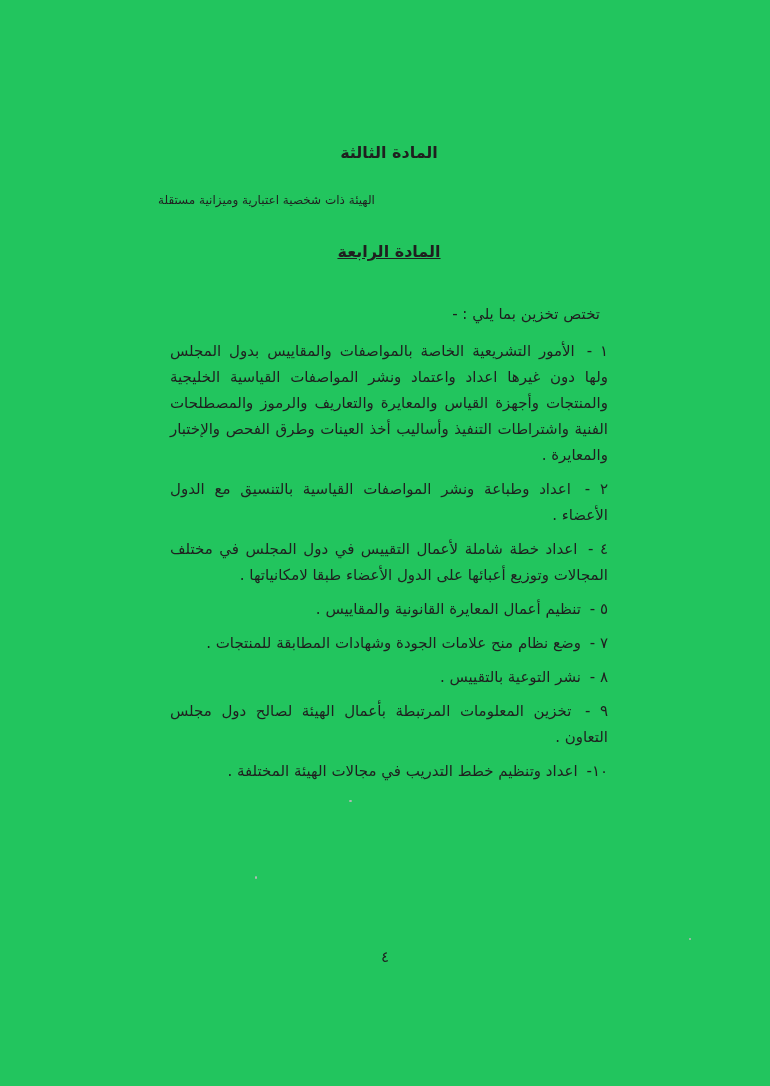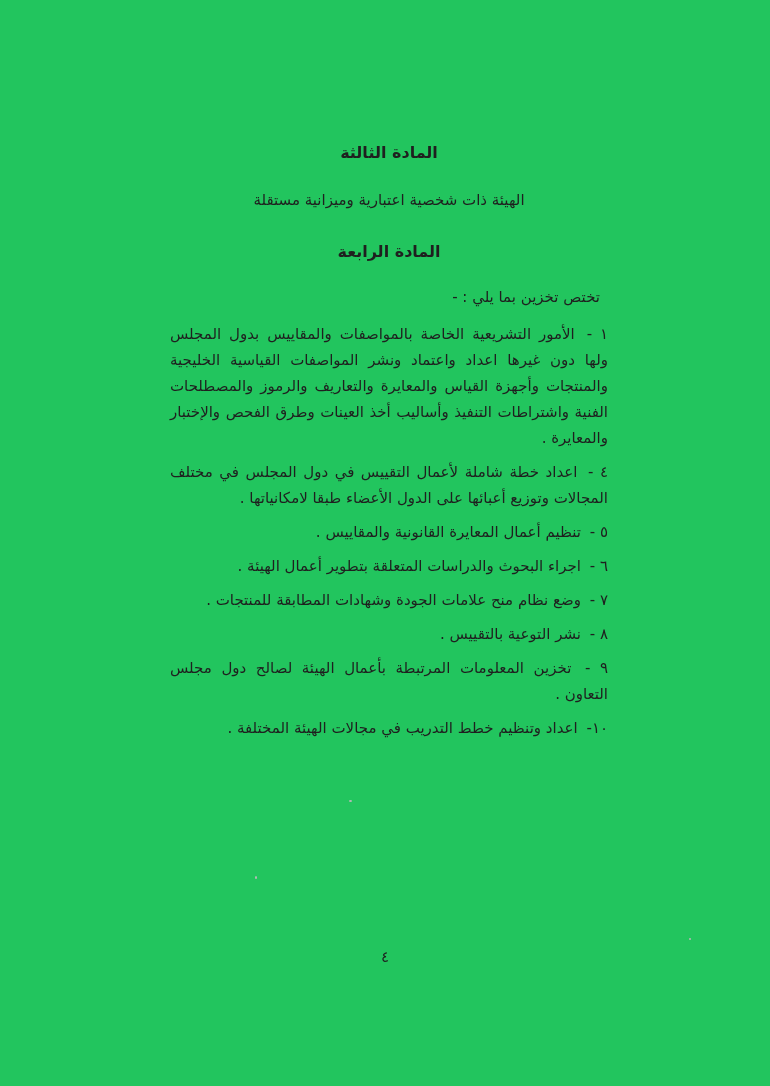--- a/index.html
+++ b/index.html
@@ -26,26 +26,27 @@
   }
   .article-title {
     font-size: 16px;
     font-weight: bold;
     text-align: center;
     margin: 0 0 26px 0;
     letter-spacing: 0.3px;
   }
   .article-title.second {
     margin-top: 30px;
-    margin-bottom: 24px;
+    margin-bottom: 41px;
+    text-decoration: underline;
   }
   .article-body {
-    font-size: 15px;
-    text-align: center;
-    margin: 12px;
+    font-size: 12px;
+    text-align: left;
+    margin: 0;
     line-height: 24px;
   }
   .intro {
     font-size: 15px;
     text-align: right;
     margin: 0 20px 12px 0;
     line-height: 24px;
   }
   .items {
     list-style: none;
@@ -92,30 +93,30 @@
 
     <h2 class="article-title second">المادة الرابعة</h2>
     <p class="intro">تختص تخزين بما يلي : -</p>
 
     <ol class="items">
       <li class="item">
         <span class="num">١ -</span>
         <span class="text">الأمور التشريعية الخاصة بالمواصفات والمقاييس بدول المجلس ولها دون غيرها اعداد واعتماد ونشر المواصفات القياسية الخليجية والمنتجات وأجهزة القياس والمعايرة والتعاريف والرموز والمصطلحات الفنية واشتراطات التنفيذ وأساليب أخذ العينات وطرق الفحص والإختبار والمعايرة .</span>
       </li>
       <li class="item">
+        <span class="num">٢ -</span>
+        <span class="text">اعداد وطباعة ونشر المواصفات القياسية بالتنسيق مع الدول الأعضاء .</span>
+      </li>
+      <li class="item">
         <span class="num">٤ -</span>
         <span class="text">اعداد خطة شاملة لأعمال التقييس في دول المجلس في مختلف المجالات وتوزيع أعبائها على الدول الأعضاء طبقا لامكانياتها .</span>
       </li>
       <li class="item">
         <span class="num">٥ -</span>
         <span class="text">تنظيم أعمال المعايرة القانونية والمقاييس .</span>
-      </li>
-      <li class="item">
-        <span class="num">٦ -</span>
-        <span class="text">اجراء البحوث والدراسات المتعلقة بتطوير أعمال الهيئة .</span>
       </li>
       <li class="item">
         <span class="num">٧ -</span>
         <span class="text">وضع نظام منح علامات الجودة وشهادات المطابقة للمنتجات .</span>
       </li>
       <li class="item">
         <span class="num">٨ -</span>
         <span class="text">نشر التوعية بالتقييس .</span>
       </li>
       <li class="item">

